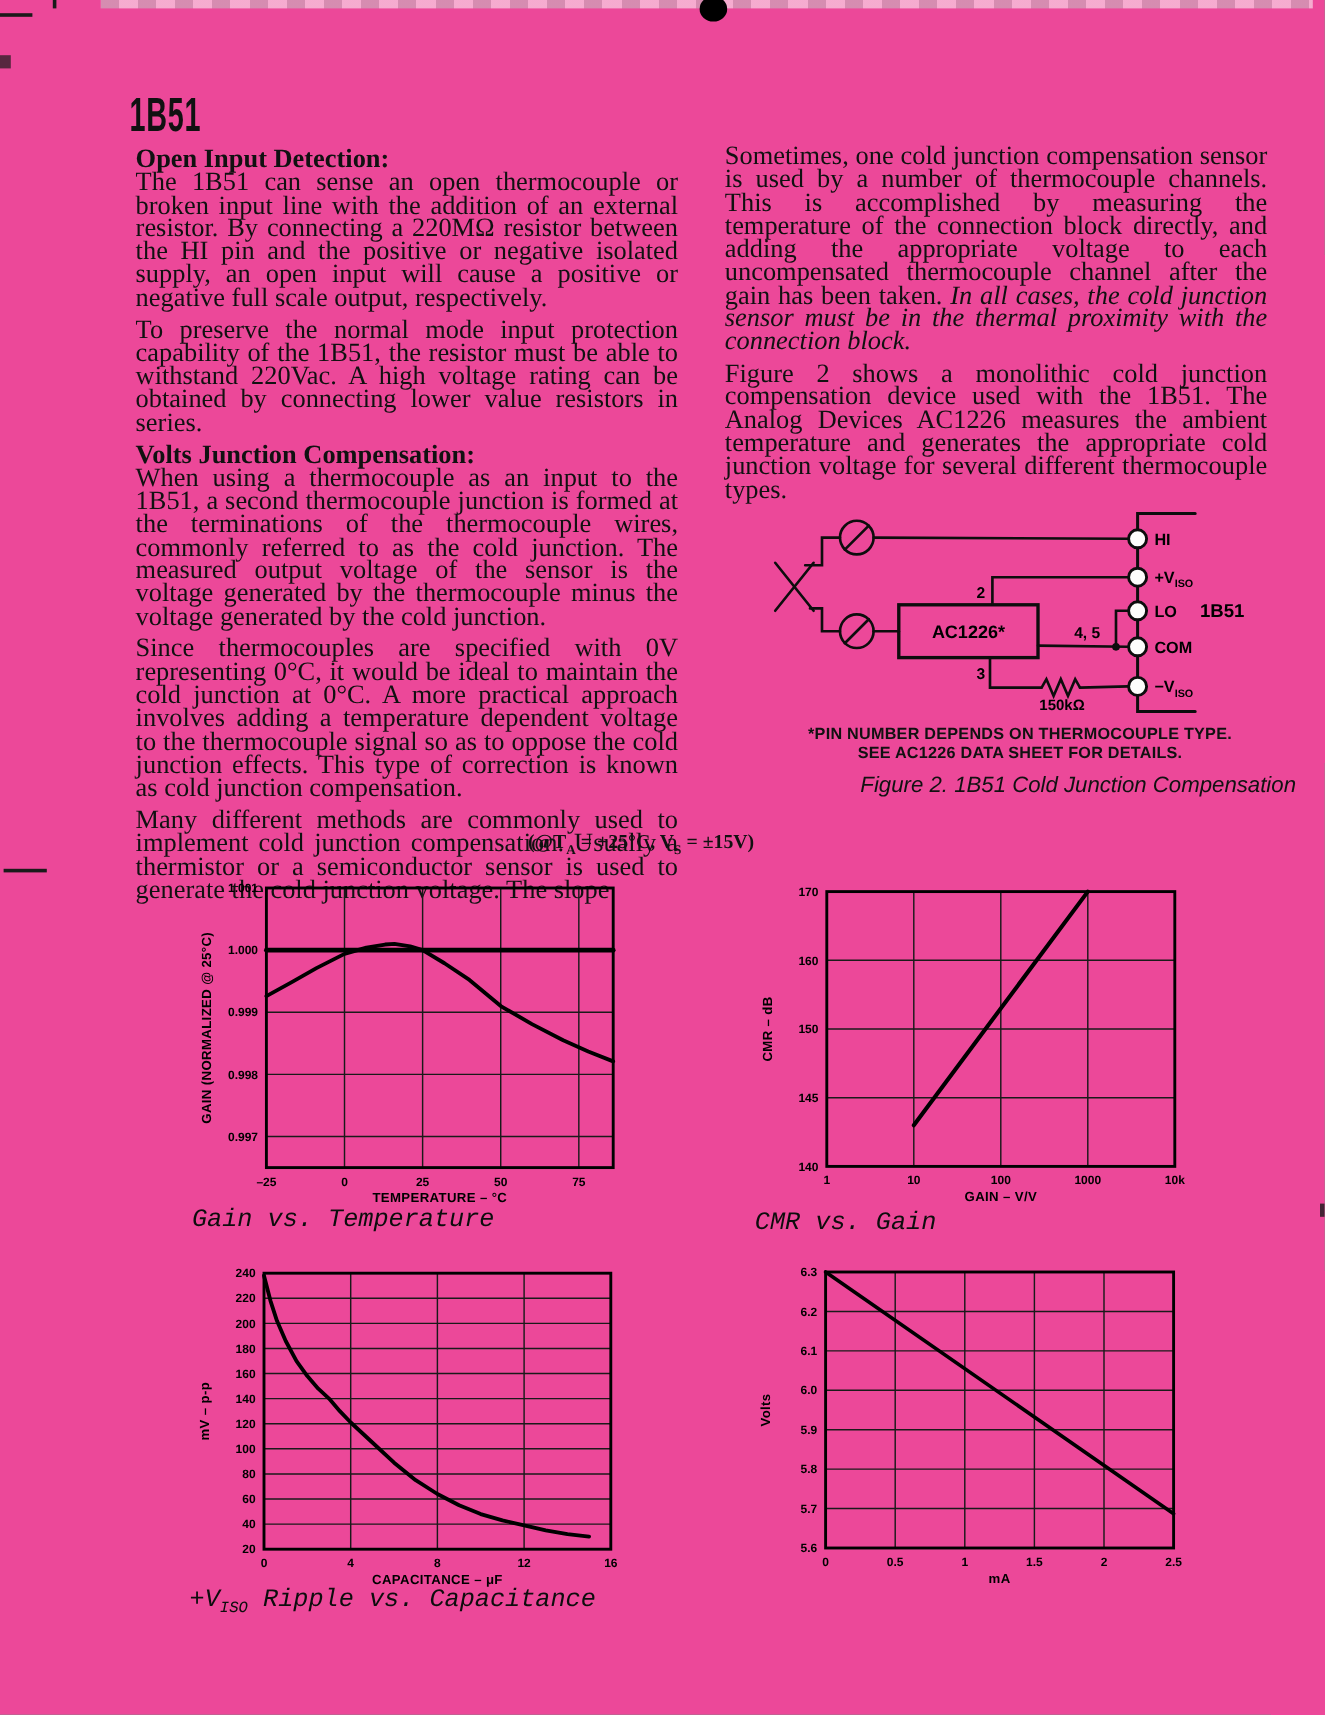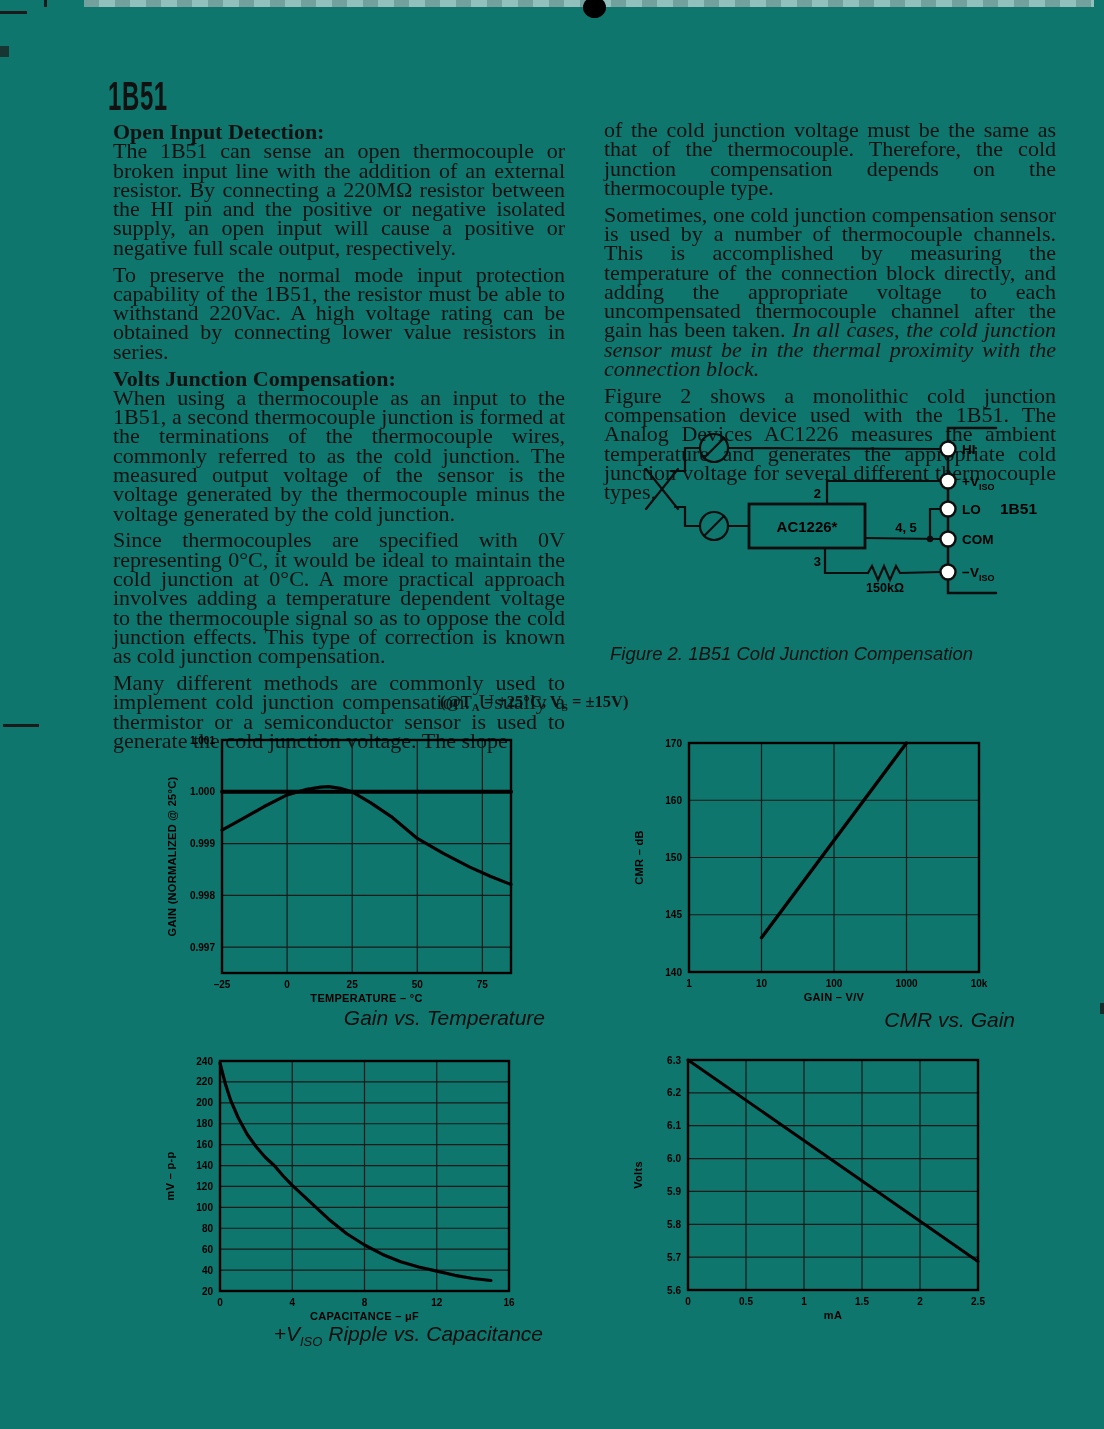--- a/index.html
+++ b/index.html
@@ -1,16 +1,16 @@
 <!DOCTYPE html>
 <html><head>
 <meta charset="utf-8">
 <style>
   html,body{margin:0;padding:0;background:#888;}
-  .page{position:relative;width:1104px;height:1429px;background:#0f766e;overflow:hidden;
+  .page{position:relative;width:1104px;height:1429px;background:#ec4899;overflow:hidden;
         font-family:"Liberation Serif",serif;color:#111;}
   
   .top-dashes{position:absolute;left:84px;top:0;width:1010px;height:7px;opacity:.55;
     background:repeating-linear-gradient(90deg,#c4c4c4 0 15px,#fdfdfc 15px 31px);}
   .punch-dot{position:absolute;left:583px;top:-3px;width:23px;height:21px;background:#000;border-radius:50%;}
   .mark{position:absolute;background:#1a1a1a;}
   
   .condensed{display:inline-block;transform:scaleX(0.6);transform-origin:0 50%;white-space:nowrap;
     font-family:"Liberation Sans",sans-serif;font-weight:bold;letter-spacing:1px;}
   .part-title{position:absolute;left:108px;top:76px;font-size:40px;line-height:40px;}
@@ -23,27 +23,27 @@
   .col{position:absolute;width:452px;font-size:22px;line-height:19.3px;text-align:justify;}
   .col-left{left:113px;top:122px;}
   .col-right{left:604px;top:120px;}
   .col p{margin:0 0 7.5px 0;}
   .col p.head{font-weight:bold;margin:0;}
   .col em{font-style:italic;}
   
   .fig-svg{position:absolute;left:610px;top:420px;}
   .fig-footnote{position:absolute;left:625px;top:604px;width:450px;text-align:center;
     font-family:"Liberation Sans",sans-serif;font-weight:bold;font-size:13.5px;line-height:16px;letter-spacing:.2px;}
-  .fig-caption{position:absolute;left:610px;top:643px;width:470px;text-align:left;
+  .fig-caption{position:absolute;left:610px;top:643px;width:470px;text-align:right;
     font-family:"Liberation Sans",sans-serif;font-style:italic;font-size:18.5px;}
   
   .chart{position:absolute;}
   .chart text.tick{font:bold 10px "Liberation Sans",sans-serif;fill:#000;}
   .chart text.axlabel{font:bold 11px "Liberation Sans",sans-serif;fill:#000;letter-spacing:.3px;}
-  .chart-caption{position:absolute;text-align:right;font-family:Liberation Sans, sans-serif;
+  .chart-caption{position:absolute;text-align:left;font-family:Liberation Mono, monospace;
     font-style:italic;font-size:21px;color:#0d0d0d;}
   .chart-caption sub{font-size:13px;font-style:italic;}
   .figtext{font-family:"Liberation Sans",sans-serif;font-weight:bold;fill:#000;}
 </style>
 </head>
 <body>
 
 <div class="page">
 
   <div class="top-dashes"></div>
@@ -62,21 +62,20 @@
     <p class="head">Open Input Detection:</p>
     <p>The 1B51 can sense an open thermocouple or broken input line with the addition of an external resistor. By connecting a 220MΩ resistor between the HI pin and the positive or negative isolated supply, an open input will cause a positive or negative full scale output, respectively.</p>
     <p>To preserve the normal mode input protection capability of the 1B51, the resistor must be able to withstand 220Vac. A high voltage rating can be obtained by connecting lower value resistors in series.</p>
     <p class="head">Volts Junction Compensation:</p>
     <p>When using a thermocouple as an input to the 1B51, a second thermocouple junction is formed at the terminations of the thermocouple wires, commonly referred to as the cold junction. The measured output voltage of the sensor is the voltage generated by the thermocouple minus the voltage generated by the cold junction.</p>
     <p>Since thermocouples are specified with 0V representing 0°C, it would be ideal to maintain the cold junction at 0°C. A more practical approach involves adding a temperature dependent voltage to the thermocouple signal so as to oppose the cold junction effects. This type of correction is known as cold junction compensation.</p>
     <p>Many different methods are commonly used to implement cold junction compensation. Usually a thermistor or a semiconductor sensor is used to generate the cold junction voltage. The slope</p>
   </div>
 
   <div class="col col-right">
-    <p>of the cold junction voltage must be the same as that of the thermocouple. Therefore, the cold junction compensation depends on the thermocouple type.</p>
     <p><span>Sometimes, one cold junction compensation sensor is used by a number of thermocouple channels. This is accomplished by measuring the temperature of the connection block directly, and adding the appropriate voltage to each uncompensated thermocouple channel after the gain has been taken. </span><em>In all cases, the cold junction sensor must be in the thermal proximity with the connection block.</em></p>
     <p>Figure 2 shows a monolithic cold junction compensation device used with the 1B51. The Analog Devices AC1226 measures the ambient temperature and generates the appropriate cold junction voltage for several different thermocouple types.</p>
   </div>
 
   <svg class="fig-svg" width="470" height="250" viewBox="0 0 470 250">
     <g stroke="#0d0d0d" stroke-width="2.2" fill="none" stroke-linecap="round">
 
       <g>
         <line x1="36" y1="49" x2="68" y2="89"></line>
         <line x1="68" y1="49" x2="36" y2="89"></line>
@@ -122,20 +121,24 @@
     <text class="figtext" x="296" y="112" text-anchor="middle" font-size="13">4, 5</text>
     <text class="figtext" x="275" y="172" text-anchor="middle" font-size="12.5">150kΩ</text>
     <text class="figtext" x="352" y="34" font-size="13.5">HI</text>
     <text class="figtext" x="352" y="66" font-size="13.5"><tspan>+V</tspan><tspan dy="3.5" font-size="9">ISO</tspan></text>
     <text class="figtext" x="352" y="94" font-size="13.5">LO</text>
     <text class="figtext" x="390" y="94" font-size="15.5">1B51</text>
     <text class="figtext" x="352" y="124" font-size="13.5">COM</text>
     <text class="figtext" x="352" y="157" font-size="13.5"><tspan>−V</tspan><tspan dy="3.5" font-size="9">ISO</tspan></text>
   </svg>
 
+  <div class="fig-footnote">
+    <div>*PIN NUMBER DEPENDS ON THERMOCOUPLE TYPE.</div>
+    <div>SEE AC1226 DATA SHEET FOR DETAILS.</div>
+  </div>
   <div class="fig-caption">Figure 2.  1B51 Cold Junction Compensation</div>
 
   <div class="tpc-cond"><span>(@T</span><sub>A</sub><span> = +25°C, V</span><sub>S</sub><span> = ±15V)</span></div>
 
   <svg class="chart" style="left:160px;top:730px;" width="385" height="291">
       <text x="62" y="258" text-anchor="middle" class="tick">–25</text>
       <line x1="127.09009009009009" y1="10" x2="127.09009009009009" y2="243" stroke="#1a1a1a" stroke-width="1.2"></line>
       <text x="127.09009009009009" y="258" text-anchor="middle" class="tick">0</text>
       <line x1="192.18018018018017" y1="10" x2="192.18018018018017" y2="243" stroke="#1a1a1a" stroke-width="1.2"></line>
       <text x="192.18018018018017" y="258" text-anchor="middle" class="tick">25</text>

